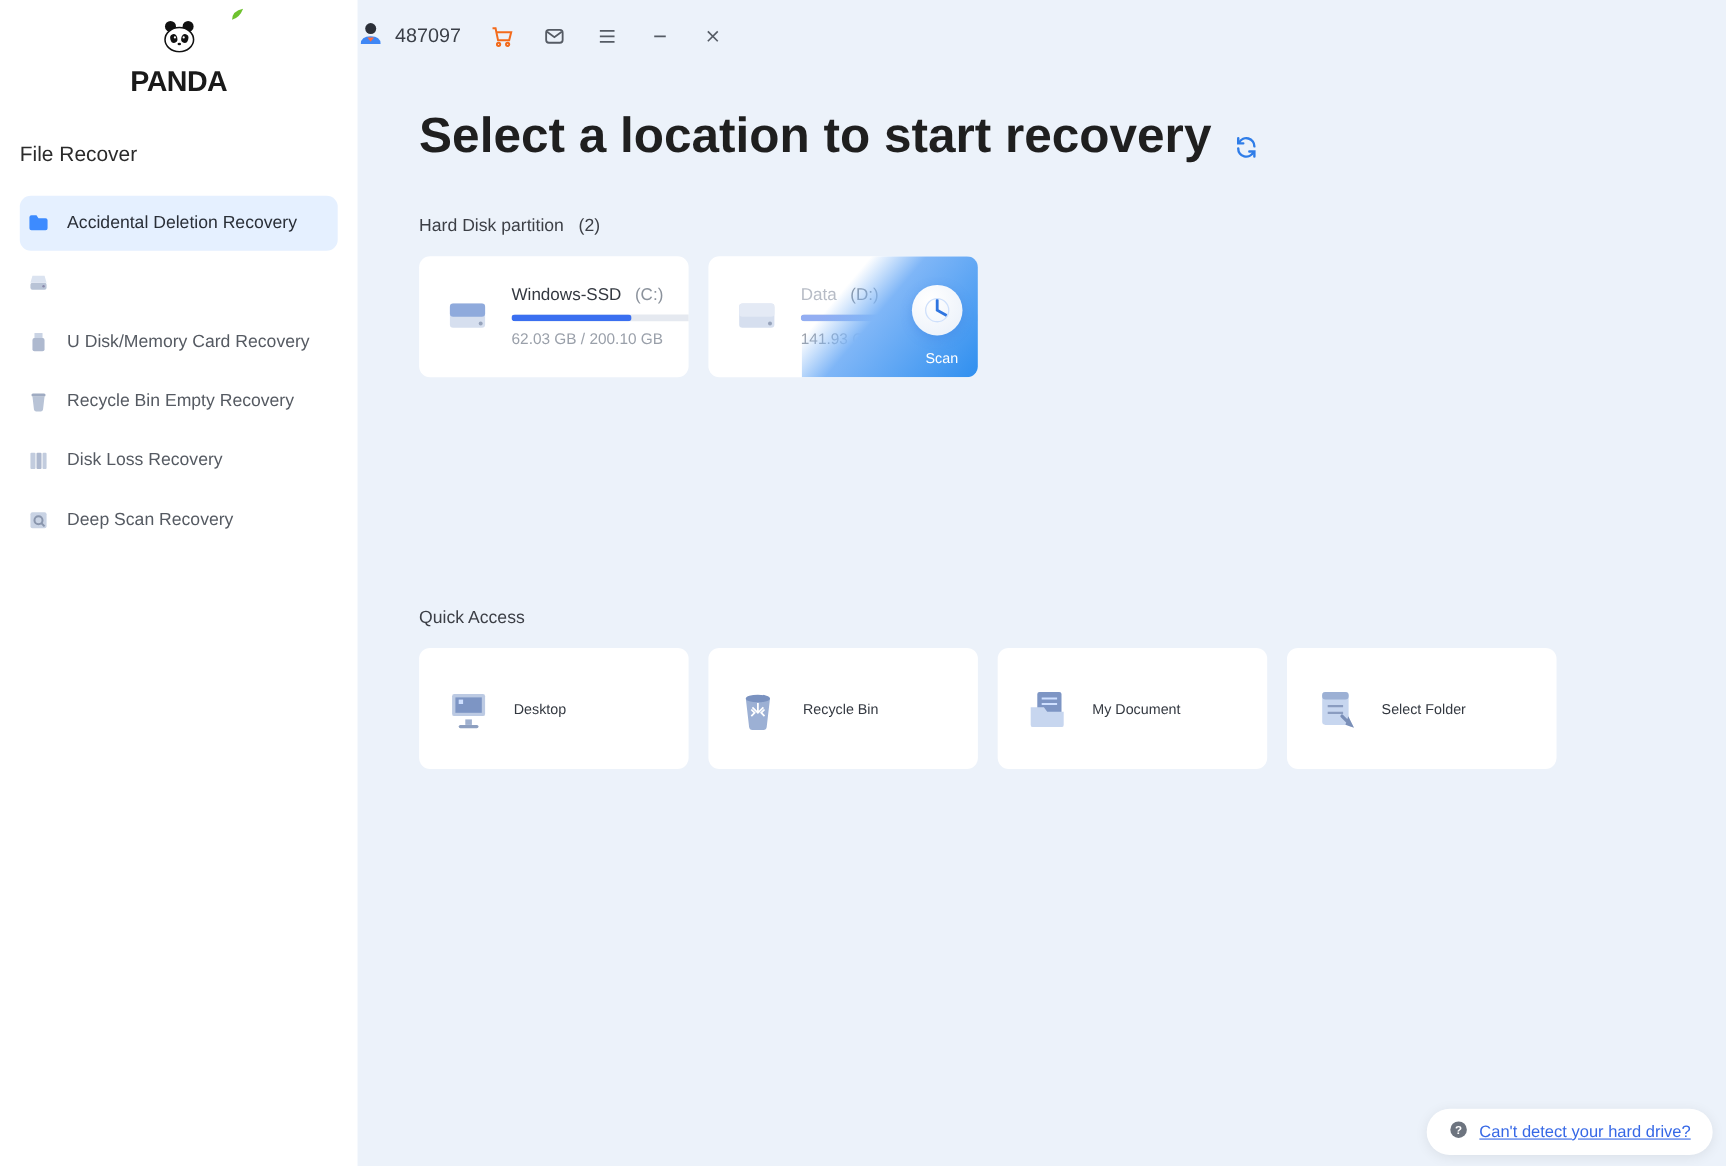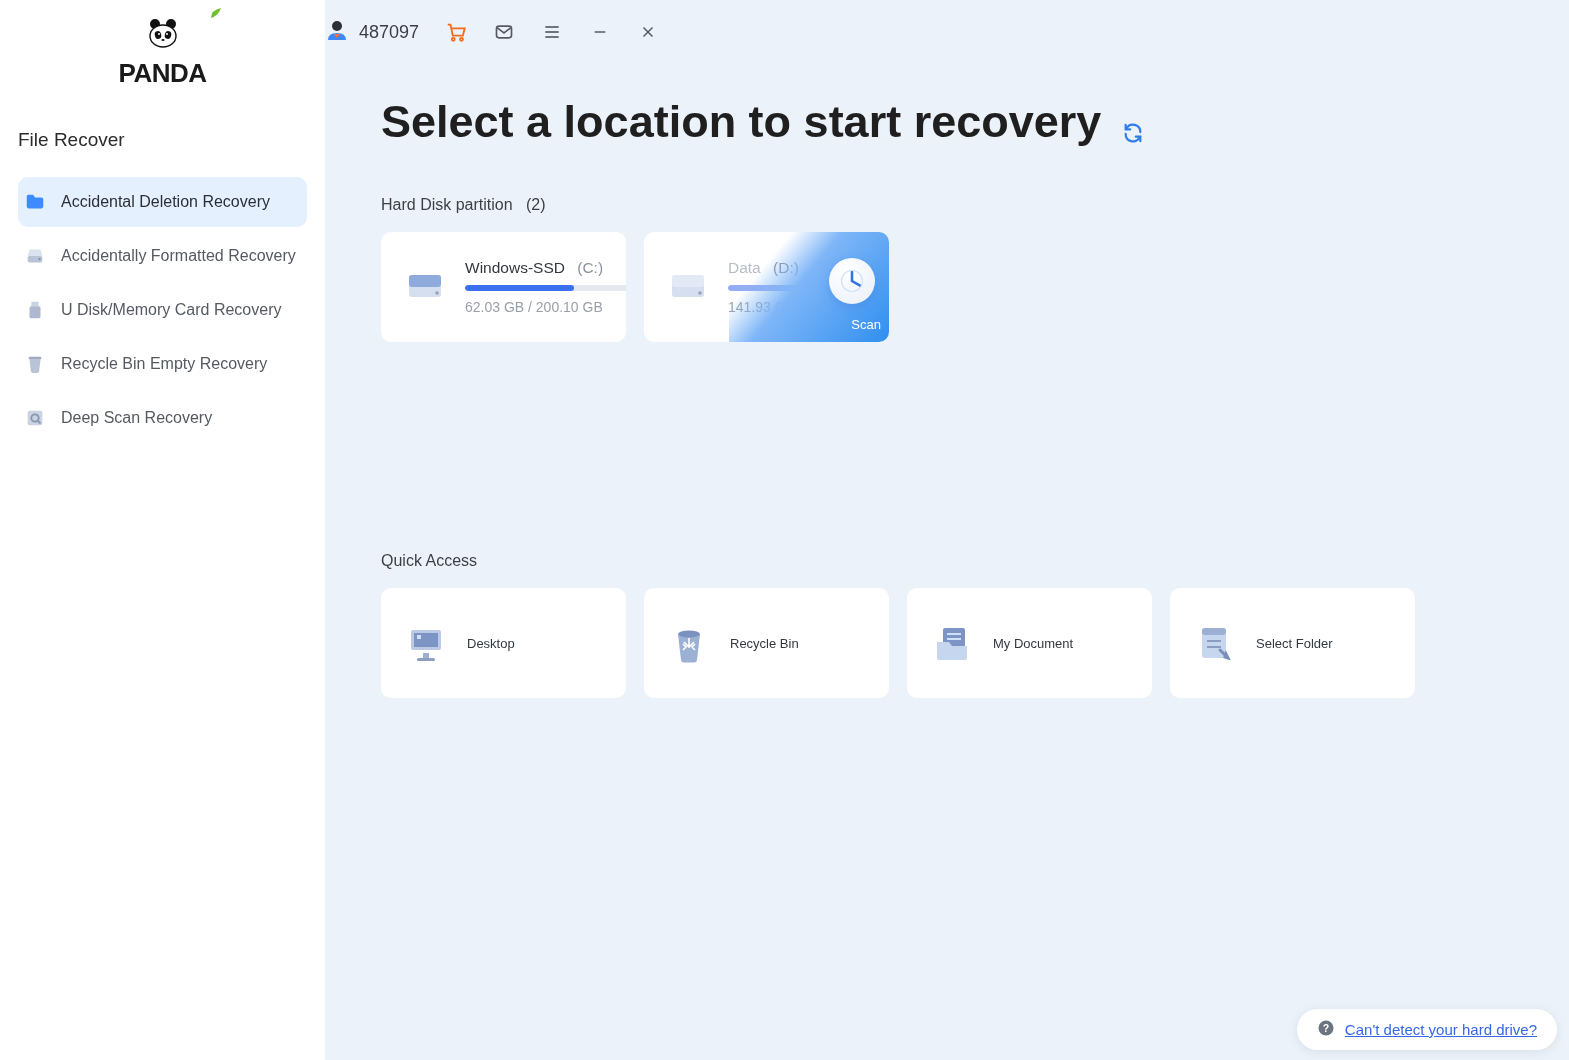--- a/index.html
+++ b/index.html
@@ -124,21 +124,21 @@
     position:absolute; right:0; top:0; bottom:0; width:160px;
     background: linear-gradient(130deg, transparent 25%, #7fb6f7 45%, #2f8fef 100%);
   }
   .scan-btn {
     position:absolute; right:14px; top:26px;
     width:46px; height:46px; border-radius:50%;
     background: radial-gradient(circle at 35% 30%, #fff, #e8eff9);
     display:flex; align-items:center; justify-content:center;
     box-shadow: 0 3px 10px rgba(60,120,220,.35);
   }
-  .scan-label { position:absolute; right:8px; bottom:10px; color:#fff; font-size:13px; }
+  .scan-label { position:absolute; right:18px; bottom:10px; color:#fff; font-size:13px; }
   .section-label.qa { margin-top: 210px; }
   .qa-card .qa-label { font-size: 13px; color: #333840; }
   .qa-icon { width:46px; height:46px; display:flex; align-items:center; justify-content:center; }
   .help-pill {
     position: absolute;
     right: 12px;
     bottom: 10px;
     background: #fff;
     border-radius: 22px;
     padding: 10px 20px;
@@ -183,39 +183,48 @@
         <span>Accidental Deletion Recovery</span>
       </div>
       <div class="nav-item">
         <span class="nav-icon">
           <svg width="22" height="22" viewBox="0 0 24 24">
             <rect x="4" y="12" width="16" height="7" rx="2" fill="#b8c3d6"></rect>
             <path d="M6 5h12l2 7H4Z" fill="#dbe3f0"></path>
             <circle cx="17" cy="15.5" r="1.2" fill="#88a"></circle>
           </svg>
         </span>
-        <span>Accidentally Formatted Recovery</span>
       </div>
       <div class="nav-item">
         <span class="nav-icon">
           <svg width="22" height="22" viewBox="0 0 24 24">
             <rect x="8" y="3" width="8" height="5" fill="#c9d3e4"></rect>
             <rect x="6" y="8" width="12" height="13" rx="2" fill="#aeb9cf"></rect>
           </svg>
         </span>
         <span>U Disk/Memory Card Recovery</span>
       </div>
       <div class="nav-item">
         <span class="nav-icon">
           <svg width="22" height="22" viewBox="0 0 24 24">
             <path d="M6 7h12l-1.5 13a2 2 0 0 1-2 1.8h-5a2 2 0 0 1-2-1.8Z" fill="#b8c3d6"></path>
             <rect x="5" y="4" width="14" height="3" rx="1.5" fill="#9fabc2"></rect>
           </svg>
         </span>
         <span>Recycle Bin Empty Recovery</span>
+      </div>
+      <div class="nav-item">
+        <span class="nav-icon">
+          <svg width="22" height="22" viewBox="0 0 24 24">
+            <rect x="4" y="4" width="5" height="16" rx="1" fill="#c2ccde"></rect>
+            <rect x="10" y="4" width="5" height="16" rx="1" fill="#aeb9cf"></rect>
+            <rect x="16" y="4" width="4" height="16" rx="1" fill="#c2ccde"></rect>
+          </svg>
+        </span>
+        <span>Disk Loss Recovery</span>
       </div>
       <div class="nav-item">
         <span class="nav-icon">
           <svg width="22" height="22" viewBox="0 0 24 24">
             <rect x="4" y="4" width="16" height="16" rx="2" fill="#c9d3e4"></rect>
             <circle cx="12" cy="12" r="4" fill="none" stroke="#8a96ad" stroke-width="2"></circle>
             <line x1="15" y1="15" x2="18" y2="18" stroke="#8a96ad" stroke-width="2"></line>
           </svg>
         </span>
         <span>Deep Scan Recovery</span>

